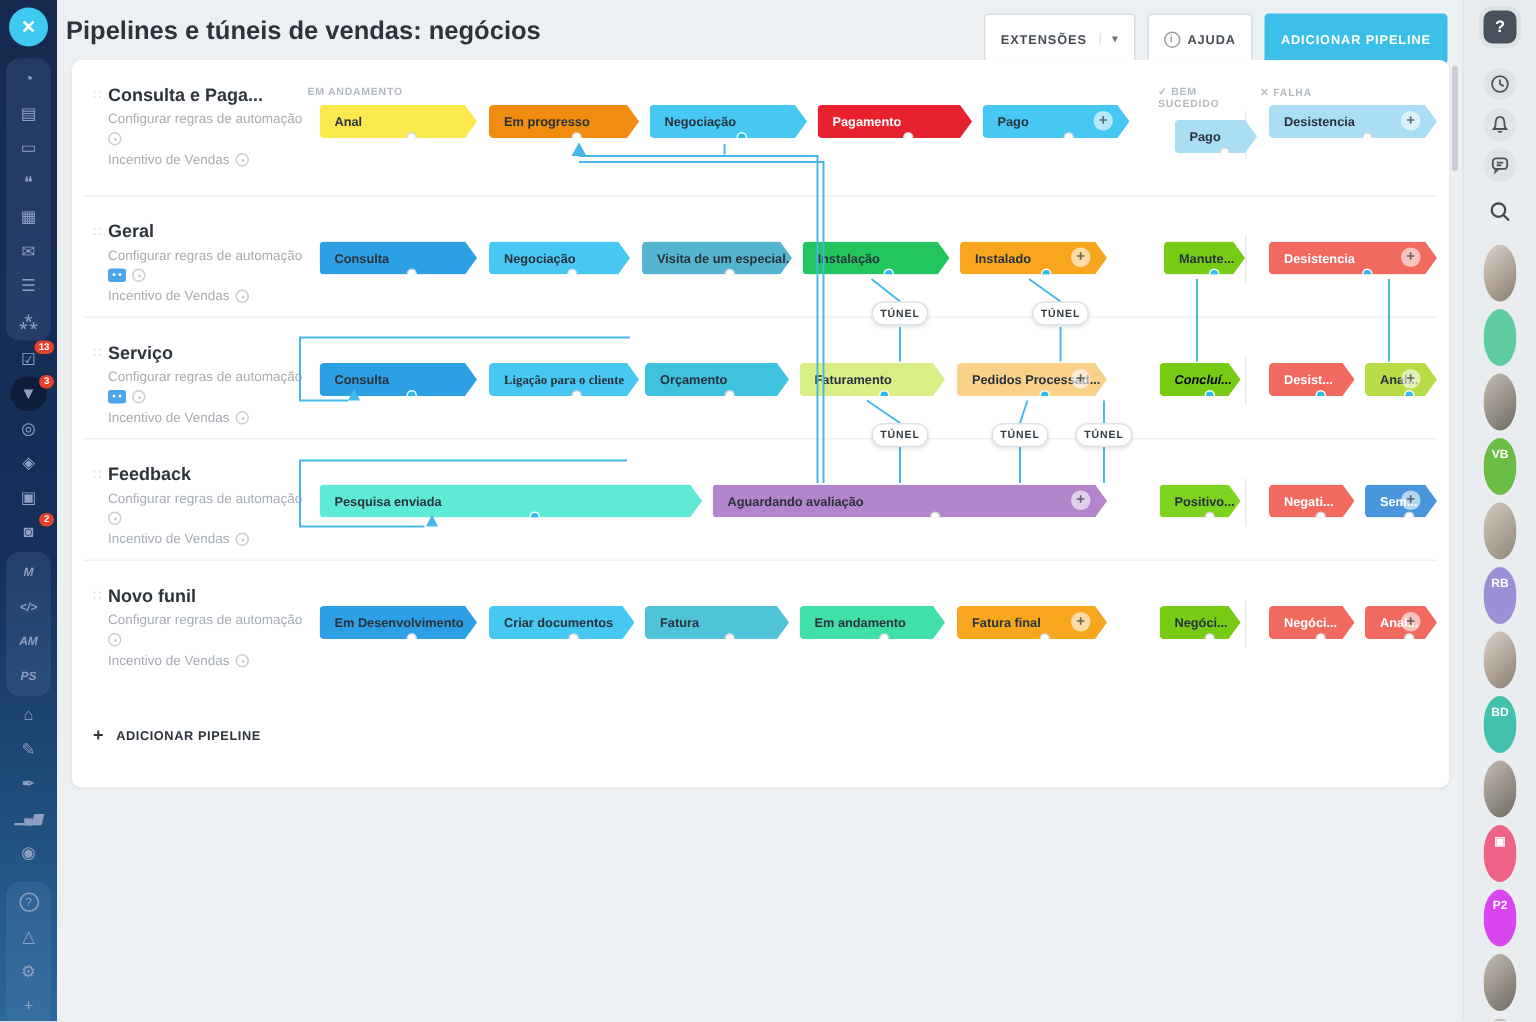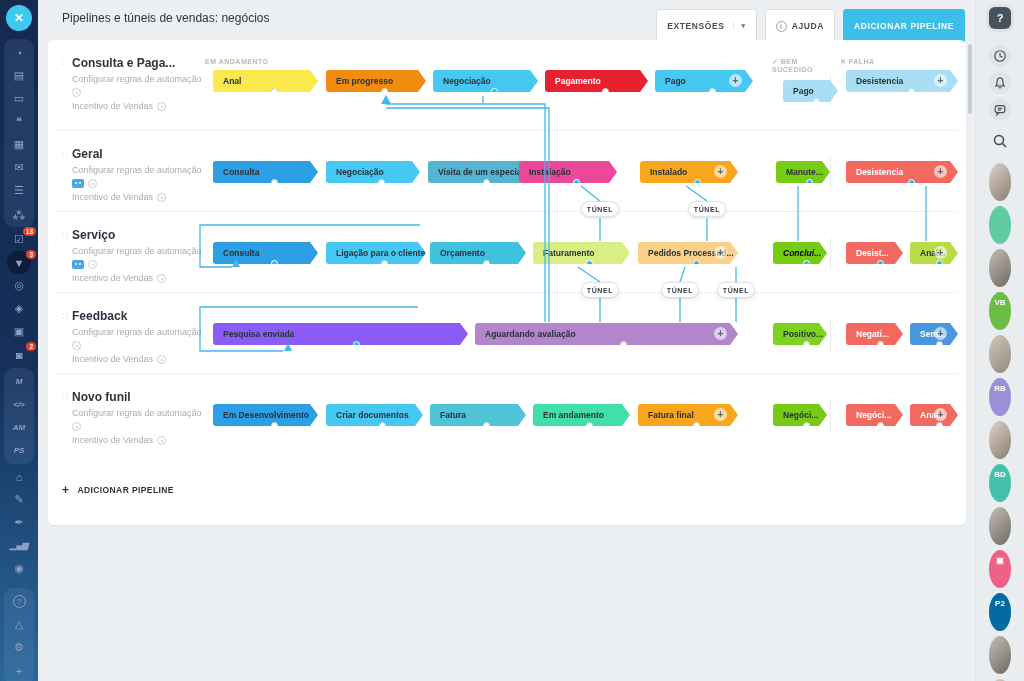--- a/index.html
+++ b/index.html
@@ -24,21 +24,21 @@
     font-size:8px;line-height:12px;text-align:center;display:block}
   .ls-item.active::before{content:"";position:absolute;left:2px;top:0;width:24px;height:23px;
     background:#0d1d3a;border-radius:12px}
   .ls-item span{position:relative}
   .ls-item em{position:absolute;top:-1px;right:-3px;background:#e8402a;color:#fff;
     font:bold 6.5px/9px "Liberation Sans",sans-serif;border-radius:5px;padding:0 3px;font-style:normal;z-index:2}
 
   
   .main{position:absolute;left:38px;right:49px;top:0;bottom:0}
   .topbar{position:relative;height:40px}
-  .topbar h1{position:absolute;left:24px;top:11px;font-size:12px;font-weight:400;color:#2b333c}
+  .topbar h1{position:absolute;left:6px;top:11px;font-size:17px;font-weight:700;color:#2b333c}
   .tb-actions{position:absolute;right:10px;top:9px;display:flex;gap:8px}
   .btn{height:34px;background:#fff;border:1px solid #d9dde0;border-radius:3px;
     font-weight:bold;font-size:8.5px;letter-spacing:.6px;color:#454e57;
     display:flex;align-items:center;padding:12px 10px;gap:5px;cursor:pointer;white-space:nowrap}
   .btn .caret{border-left:1px solid #e2e5e8;padding-left:8px;margin-left:3px;font-size:7px;color:#6d767e;font-style:normal}
   .btn.primary{background:#3bbfe8;border-color:#3bbfe8;color:#fff}
   .info-i{width:11px;height:11px;border:1px solid #9aa2a9;border-radius:50%;
     font:bold 7px/10px "Liberation Sans",sans-serif;text-align:center;color:#9aa2a9;font-style:normal}
   .scrollbar{position:absolute;left:930px;top:44px;width:4px;height:70px;background:#c6ccd2;border-radius:2px;cursor:pointer}
 
@@ -309,21 +309,21 @@
                 <i class="dot"></i>
               </div>
               <div class="stage" style="left: 270px; width: 94px; background: rgb(71, 200, 242); color: rgb(39, 50, 59); top: 30px;">
                 <span class="slb">Negociação</span>
                 <i class="dot"></i>
               </div>
               <div class="stage" style="left: 372px; width: 100px; background: rgb(85, 180, 208); color: rgb(39, 50, 59); top: 30px;">
                 <span class="slb">Visita de um especial...</span>
                 <i class="dot"></i>
               </div>
-              <div class="stage" style="left: 463px; width: 98px; background: #ec4899; color: rgb(39, 50, 59); top: 30px;">
+              <div class="stage" style="left: 479px; width: 98px; background: #22c55e; color: rgb(39, 50, 59); top: 30px;">
                 <span class="slb">Instalação</span>
                 <i class="dot on"></i>
               </div>
               <div class="stage" style="left: 584px; width: 98px; background: rgb(248, 166, 29); color: rgb(39, 50, 59); top: 30px;">
                 <span class="slb">Instalado</span>
                 <i class="plus">+</i>
                 <i class="dot on"></i>
               </div>
               <div class="stage" style="left: 720px; width: 54px; background: rgb(119, 203, 21); color: rgb(39, 50, 59); top: 30px;">
                 <span class="slb">Manute...</span>
@@ -350,21 +350,21 @@
         <span class="mcirc"></span>
       </div>
     </div>
 
     <div class="vdiv"></div>
     <div class="stages">
               <div class="stage" style="left: 157px; width: 105px; background: rgb(45, 159, 228); color: rgb(39, 50, 59); top: 30px;">
                 <span class="slb">Consulta</span>
                 <i class="dot on"></i>
               </div>
-              <div class="stage" style="left: 270px; width: 100px; background: rgb(71, 200, 242); color: rgb(39, 50, 59); top: 30px;">
+              <div class="stage" style="left: 270px; width: 100px; background: rgb(71, 200, 242); color: rgb(39, 50, 59); top: 30px; font-family: Liberation Serif, serif;">
                 <span class="slb">Ligação para o cliente</span>
                 <i class="dot"></i>
               </div>
               <div class="stage" style="left: 374px; width: 96px; background: rgb(63, 194, 222); color: rgb(39, 50, 59); top: 30px;">
                 <span class="slb">Orçamento</span>
                 <i class="dot"></i>
               </div>
               <div class="stage" style="left: 477px; width: 97px; background: rgb(217, 239, 133); color: rgb(39, 50, 59); top: 30px;">
                 <span class="slb">Faturamento</span>
                 <i class="dot on"></i>
@@ -399,21 +399,21 @@
         <span class="mcirc"></span>
       </div>
       <div class="plink2">
         <span>Incentivo de Vendas</span>
         <span class="mcirc"></span>
       </div>
     </div>
 
     <div class="vdiv"></div>
     <div class="stages">
-              <div class="stage" style="left: 157px; width: 255px; background: #8b5cf6; color: rgb(39, 50, 59); top: 30px;">
+              <div class="stage" style="left: 157px; width: 255px; background: #5eead4; color: rgb(39, 50, 59); top: 30px;">
                 <span class="slb">Pesquisa enviada</span>
                 <i class="dot on"></i>
               </div>
               <div class="stage" style="left: 419px; width: 263px; background: rgb(179, 133, 204); color: rgb(39, 50, 59); top: 30px;">
                 <span class="slb">Aguardando avaliação</span>
                 <i class="plus">+</i>
                 <i class="dot"></i>
               </div>
               <div class="stage" style="left: 717px; width: 54px; background: rgb(126, 211, 33); color: rgb(39, 50, 59); top: 30px;">
                 <span class="slb">Positivo...</span>
@@ -557,21 +557,21 @@
         <div class="av photo"></div>
         <div class="av photo" style="background: rgb(94, 203, 161);"></div>
         <div class="av photo"></div>
         <div class="av" style="background: rgb(108, 189, 69);">VB</div>
         <div class="av photo"></div>
         <div class="av" style="background: rgb(155, 143, 214);">RB</div>
         <div class="av photo"></div>
         <div class="av" style="background: rgb(67, 193, 173);">BD</div>
         <div class="av photo"></div>
         <div class="av" style="background: rgb(238, 98, 133);">▣</div>
-        <div class="av" style="background: #0369a1;">P2</div>
+        <div class="av" style="background: #d946ef;">P2</div>
         <div class="av photo"></div>
         <div class="av photo"></div>
         <div class="av photo"></div>
         <div class="av" style="background: rgb(238, 110, 82);">PB</div>
         <div class="av photo"></div>
         <div class="av photo"></div>
         <div class="av photo"></div>
         <div class="av" style="background: rgb(240, 138, 155); margin-top: 32px;">GD</div>
         <div class="av photo"></div>
       </div>

